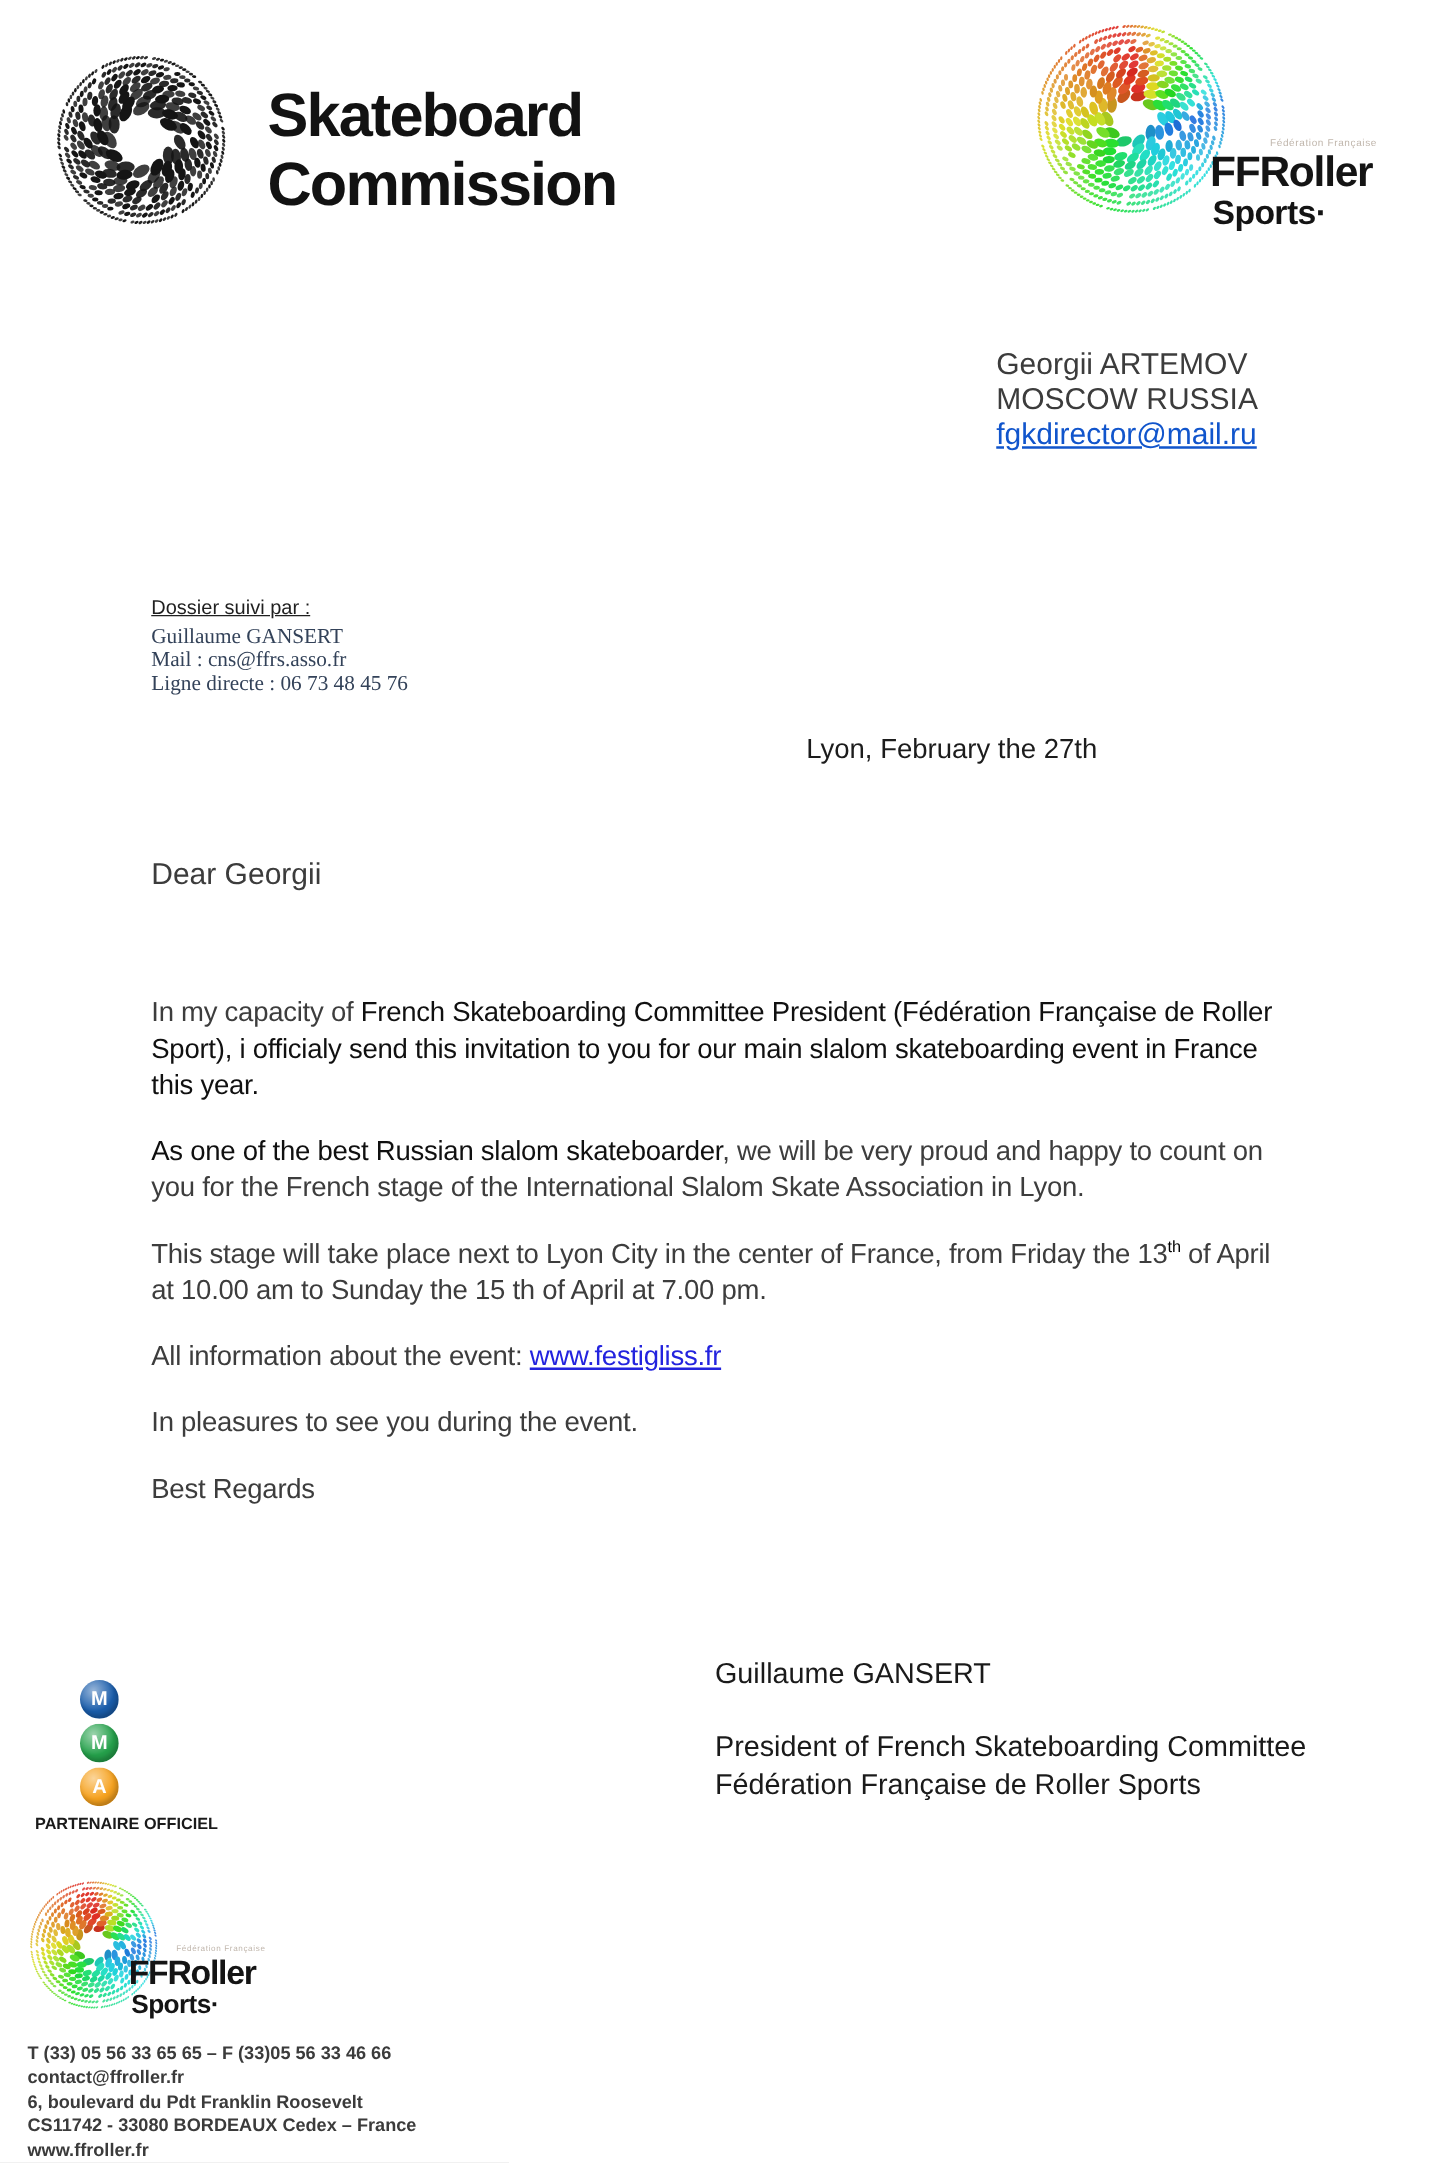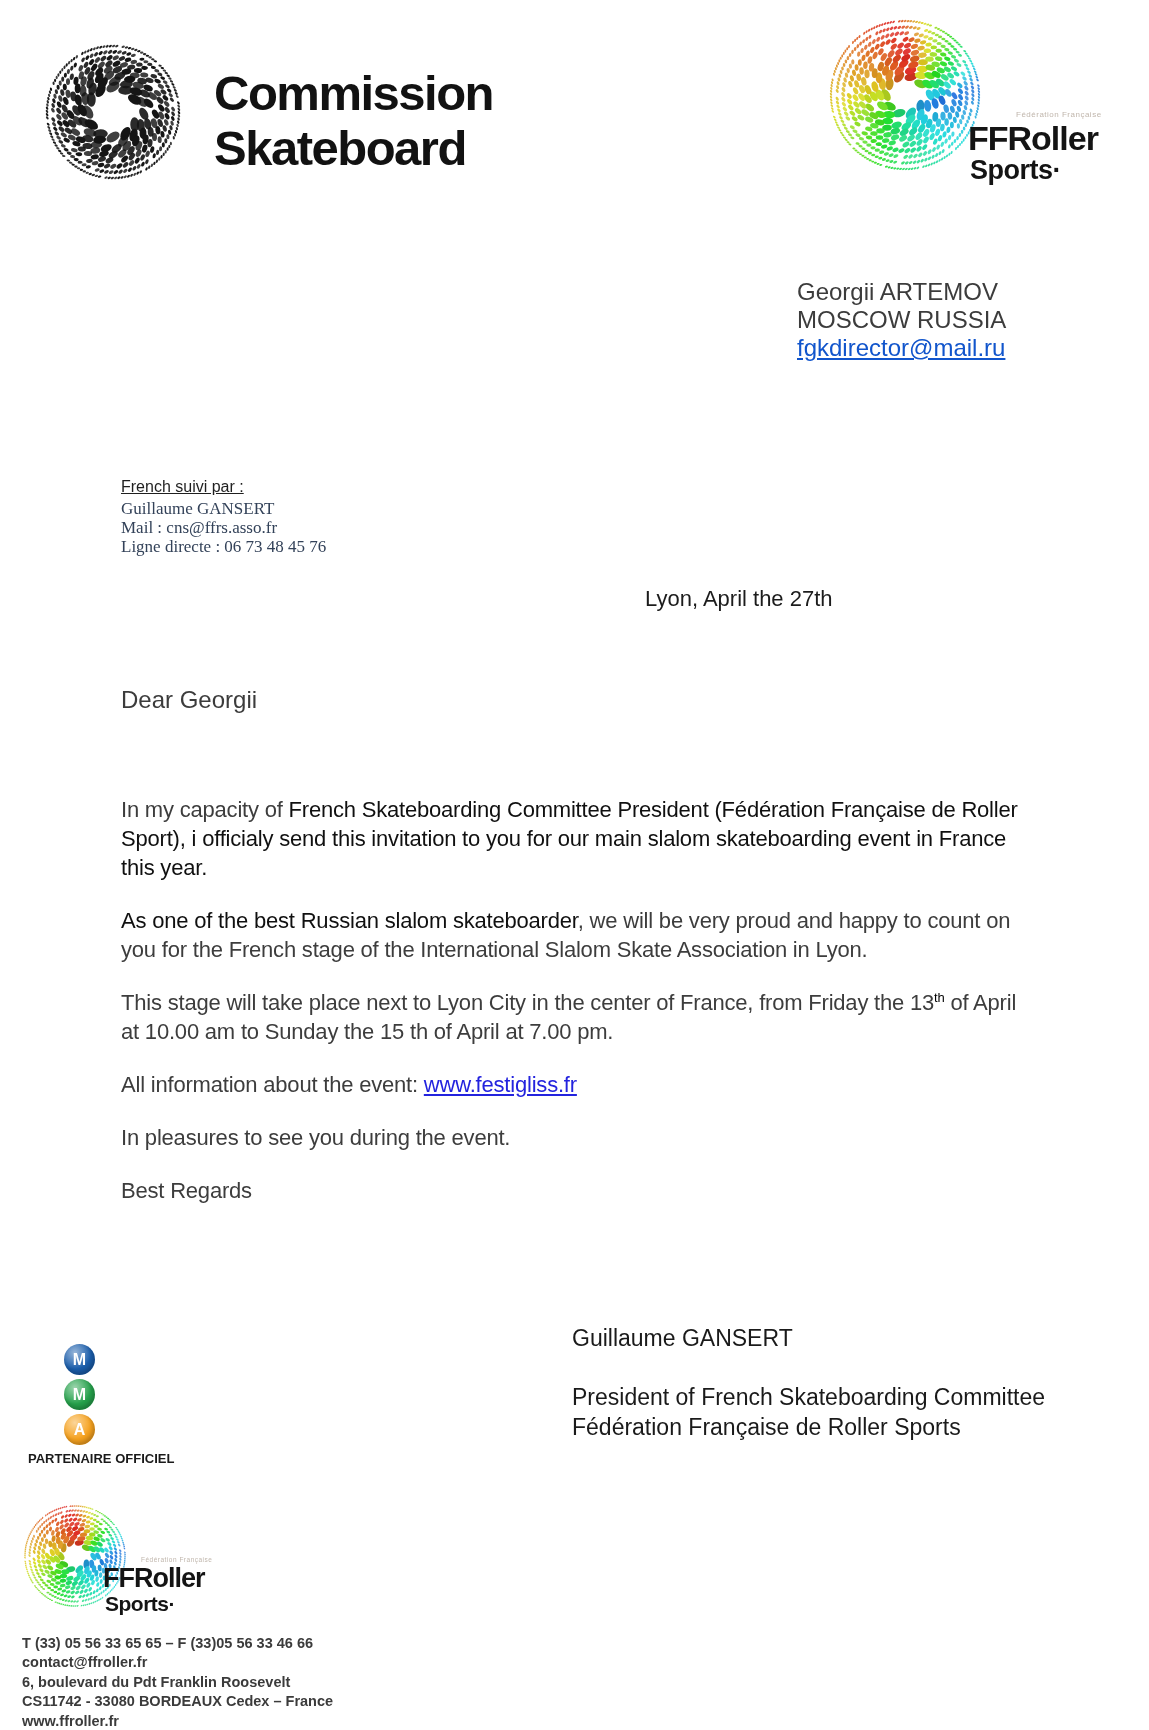--- a/index.html
+++ b/index.html
@@ -415,22 +415,22 @@
       <ellipse cx="17.1" cy="99.7" rx="1.75" ry="1.06" transform="rotate(573.2 17.1 99.7)" fill="#151515" fill-opacity="0.82"></ellipse>
       <ellipse cx="15.8" cy="96.7" rx="1.75" ry="1.06" transform="rotate(576.0 15.8 96.7)" fill="#151515" fill-opacity="0.91"></ellipse>
       <ellipse cx="14.7" cy="93.7" rx="1.75" ry="1.06" transform="rotate(578.8 14.7 93.7)" fill="#151515" fill-opacity="1.00"></ellipse>
       <ellipse cx="13.7" cy="90.6" rx="1.75" ry="1.06" transform="rotate(581.6 13.7 90.6)" fill="#151515" fill-opacity="0.82"></ellipse>
       <ellipse cx="12.8" cy="87.5" rx="1.75" ry="1.06" transform="rotate(584.4 12.8 87.5)" fill="#151515" fill-opacity="0.91"></ellipse>
       <ellipse cx="12.2" cy="84.3" rx="1.75" ry="1.06" transform="rotate(587.2 12.2 84.3)" fill="#151515" fill-opacity="1.00"></ellipse>
       <ellipse cx="11.3" cy="77.9" rx="1.75" ry="1.06" transform="rotate(592.9 11.3 77.9)" fill="#151515" fill-opacity="0.91"></ellipse>
       <ellipse cx="11.1" cy="74.7" rx="1.75" ry="1.06" transform="rotate(595.7 11.1 74.7)" fill="#151515" fill-opacity="1.00"></ellipse>
     </svg>
   <div class="commission-text">
+    <div>Skateboard</div>
     <div>Commission</div>
-    <div>Skateboard</div>
   </div>
 
   <svg class="swirl swirl-ffroller" viewBox="0 0 170 170">
       <ellipse cx="100.4" cy="94.2" rx="6.48" ry="3.94" transform="rotate(94.0 100.4 94.2)" fill="hsl(200,74%,45%)"></ellipse>
       <ellipse cx="90.9" cy="101.1" rx="6.48" ry="3.94" transform="rotate(130.0 90.9 101.1)" fill="hsl(174,74%,45%)"></ellipse>
       <ellipse cx="79.1" cy="101.1" rx="6.48" ry="3.94" transform="rotate(166.0 79.1 101.1)" fill="hsl(147,74%,45%)"></ellipse>
       <ellipse cx="69.6" cy="94.2" rx="6.48" ry="3.94" transform="rotate(202.0 69.6 94.2)" fill="hsl(109,74%,45%)"></ellipse>
       <ellipse cx="66.0" cy="83.0" rx="6.48" ry="3.94" transform="rotate(238.0 66.0 83.0)" fill="hsl(71,74%,45%)"></ellipse>
       <ellipse cx="69.6" cy="71.8" rx="6.48" ry="3.94" transform="rotate(274.0 69.6 71.8)" fill="hsl(42,74%,45%)"></ellipse>
       <ellipse cx="79.1" cy="64.9" rx="6.48" ry="3.94" transform="rotate(310.0 79.1 64.9)" fill="hsl(20,74%,45%)"></ellipse>
@@ -948,29 +948,29 @@
     <div class="ff-sub">Sports·</div>
   </div>
 
   <div class="recipient">
     <div>Georgii ARTEMOV</div>
     <div>MOSCOW RUSSIA</div>
     <a class="maillink" href="#">fgkdirector@mail.ru</a>
   </div>
 
   <div class="dossier">
-    <div class="dossier-title">French suivi par :</div>
+    <div class="dossier-title">Dossier suivi par :</div>
     <div class="dossier-lines">
         <div>Guillaume GANSERT</div>
         <div>Mail : cns@ffrs.asso.fr</div>
         <div>Ligne directe : 06 73 48 45 76</div>
       </div>
   </div>
 
-  <div class="date-line">Lyon, April the 27th</div>
+  <div class="date-line">Lyon, February the 27th</div>
   <div class="salutation">Dear Georgii</div>
 
   <div class="letter-body">
       <p><span class="seg-light">In my capacity of </span><span class="seg-dark">French Skateboarding Committee President (Fédération Française de Roller Sport), i officialy send this invitation to you for our main slalom skateboarding event in France this year.</span></p>
       <p><span class="seg-dark">As one of the best Russian slalom skateboarder</span><span class="seg-light">, we will be very proud and happy to count on you for the French stage of the International Slalom Skate Association in Lyon.</span></p>
       <p><span class="seg-light">This stage will take place next to Lyon City in the center of France, from Friday the 13</span><sup class="sup">th</sup><span class="seg-light"> of April at 10.00 am to Sunday the 15 th of April at 7.00 pm.</span></p>
       <p><span class="seg-light">All information about the event: </span><a href="#" class="weblink">www.festigliss.fr</a></p>
       <p><span class="seg-light">In pleasures to see you during the event.</span></p>
       <p><span class="seg-light">Best Regards</span></p>
     </div>

